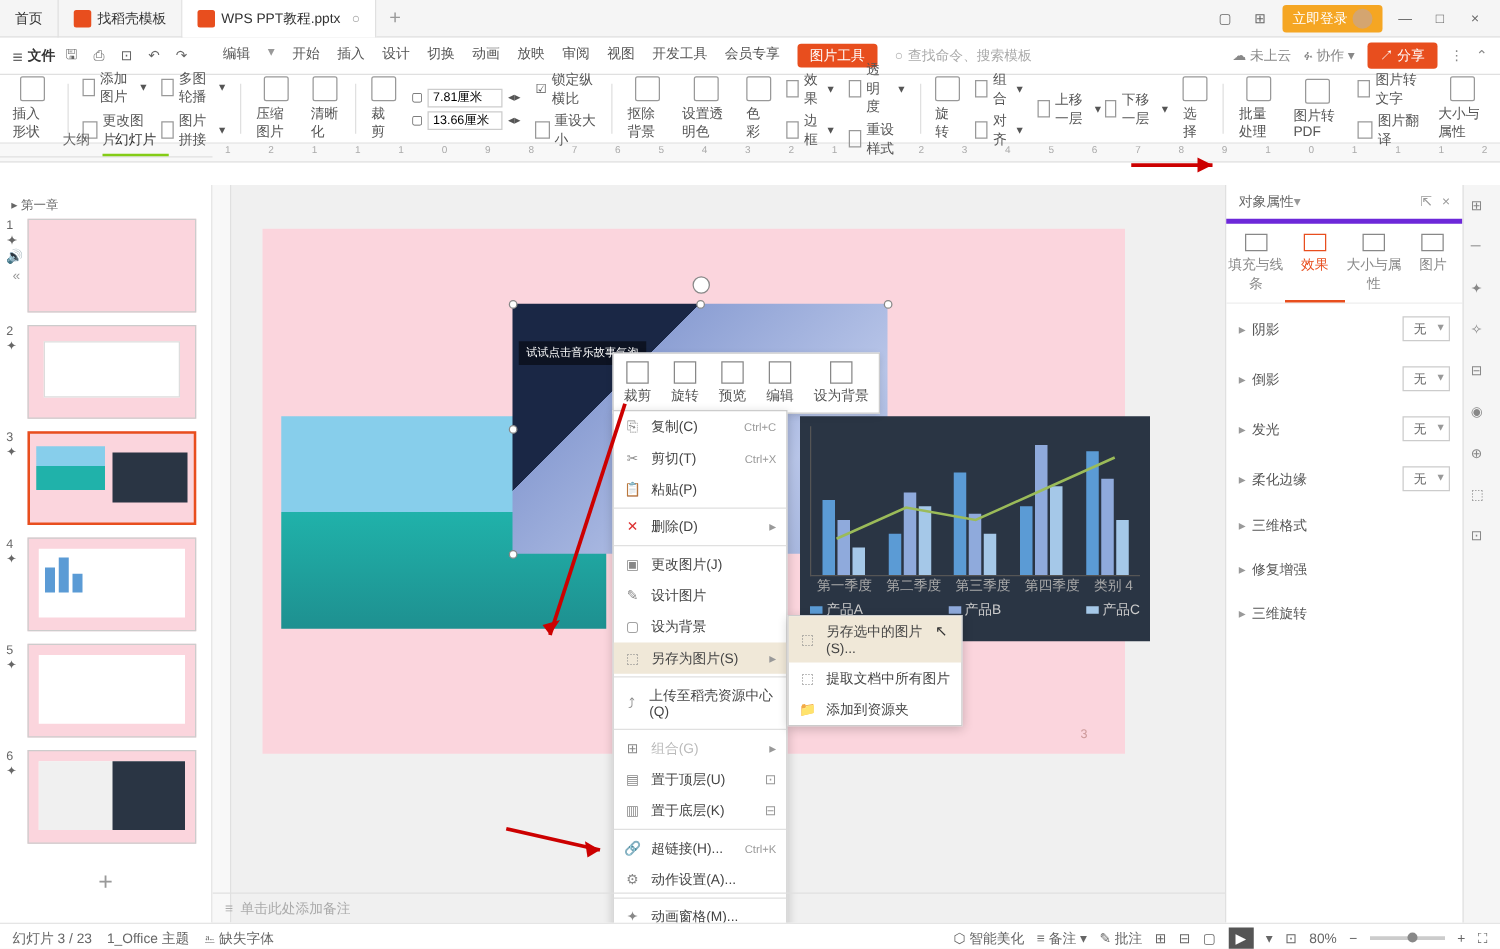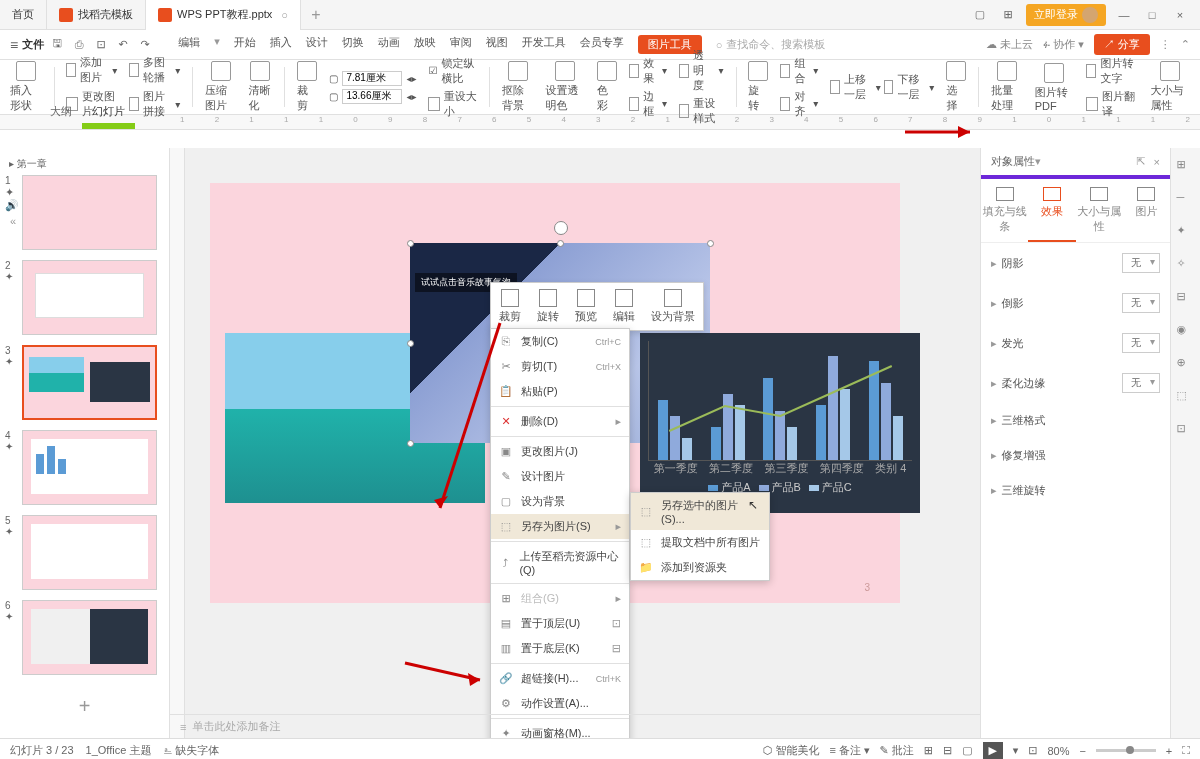--- a/index.html
+++ b/index.html
@@ -31,42 +31,42 @@
 .rib-btn{display:flex;flex-direction:column;align-items:center;gap:2px;color:#555;font-size:10px;}
 .rib-ico{width:20px;height:20px;border:1px solid #999;border-radius:2px;}
 .rib-small{display:flex;align-items:center;gap:4px;color:#555;font-size:10px;}
 .rib-small-ico{width:14px;height:14px;border:1px solid #999;}
 .sep{width:1px;height:40px;background:#e0e0e0;}
 .dim-input{width:60px;border:1px solid #ccc;padding:1px 3px;font-size:10px;}
 .ruler{height:15px;background:#f8f8f8;border-bottom:1px solid #e0e0e0;font-size:8px;color:#aaa;padding-left:180px;letter-spacing:14px;white-space:nowrap;overflow:hidden;}
 .main-area{display:flex;height:590px;}
 .outline-tabs{width:170px;display:flex;border-bottom:1px solid #e0e0e0;padding-left:40px;}
 .outline-tab{padding:4px 10px;color:#666;}
-.outline-tab.active{border-bottom:6px solid #84cc16;color:#333;text-align:right;}
+.outline-tab.active{border-bottom:2px solid #84cc16;color:#333;text-align:right;}
 .collapse-btn{position:absolute;left:10px;top:115px;color:#999;}
 .thumbs-panel{width:170px;background:#fff;border-right:1px solid #e0e0e0;overflow-y:auto;padding:5px;}
 .section-title{font-size:10px;color:#666;padding:4px;}
 .thumb-row{display:flex;gap:5px;margin-bottom:10px;}
 .thumb-num{width:12px;font-size:10px;color:#666;}
 .thumb{width:135px;height:75px;background:#fbd5dd;border:1px solid #ccc;position:relative;}
 .thumb.selected{border:2px solid #e84e1e;}
 .add-slide{text-align:center;color:#999;font-size:20px;padding:10px;}
 .canvas-area{flex:1;background:#f0f0f0;position:relative;overflow:hidden;}
 .vruler{position:absolute;left:0;top:0;width:15px;height:100%;background:#f8f8f8;border-right:1px solid #e0e0e0;}
 .slide{position:absolute;left:40px;top:35px;width:690px;height:420px;background:#fbd5dd;}
 .img-sea{position:absolute;left:15px;top:150px;width:260px;height:170px;background:linear-gradient(to bottom,#87ceeb 0%,#87ceeb 45%,#20b2aa 45%,#1e9090 100%);}
 .img-dress{position:absolute;left:200px;top:60px;width:300px;height:200px;background:linear-gradient(135deg,#1a2745 0%,#1a2745 30%,#8da0d4 30%,#b8c5e8 70%,#9aadd8 100%);}
 .dress-banner{position:absolute;left:5px;top:30px;background:rgba(0,0,0,0.5);color:#fff;font-size:9px;padding:3px 6px;}
 .chart-box{position:absolute;left:430px;top:150px;width:280px;height:180px;background:#2a3544;padding:8px;}
 .chart-title{color:#fff;text-align:center;font-size:12px;margin-bottom:5px;}
 .chart-bars{display:flex;justify-content:space-around;align-items:flex-end;height:120px;border-left:1px solid #555;border-bottom:1px solid #555;position:relative;}
 .bar-group{display:flex;gap:2px;align-items:flex-end;}
 .bar{width:10px;}
 .chart-line{position:absolute;top:20px;left:0;width:100%;height:100px;}
-.chart-legend{display:flex;justify-content:center;gap:8px;margin-top:4px;}
+.chart-legend{display:flex;justify-content:space-between;gap:24px;margin-top:4px;}
 .leg-item{display:flex;align-items:center;gap:3px;color:#ccc;font-size:8px;}
 .leg-sw{width:10px;height:6px;}
 .float-toolbar{position:absolute;left:320px;top:134px;background:#fff;border:1px solid #ccc;box-shadow:0 2px 6px rgba(0,0,0,0.15);display:flex;}
 .ft-btn{padding:6px 8px;display:flex;flex-direction:column;align-items:center;gap:2px;font-size:10px;color:#555;}
 .ft-ico{width:18px;height:18px;border:1px solid #888;}
 .context-menu{position:absolute;left:320px;top:180px;width:140px;background:#fff;border:1px solid #ccc;box-shadow:0 2px 8px rgba(0,0,0,0.2);}
 .cm-item{display:flex;align-items:center;gap:8px;padding:5px 8px;font-size:10px;color:#444;position:relative;}
 .cm-item.hover{background:#f0e8d8;}
 .cm-ico{width:14px;height:14px;display:flex;align-items:center;justify-content:center;color:#888;}
 .cm-shortcut{margin-left:auto;color:#999;font-size:9px;}

